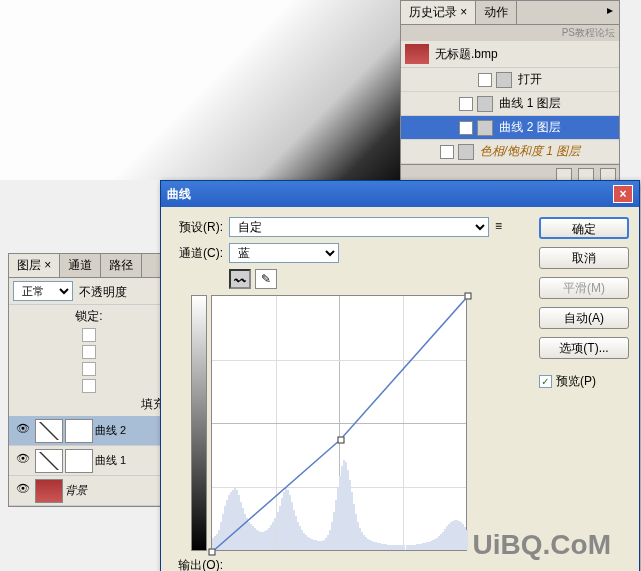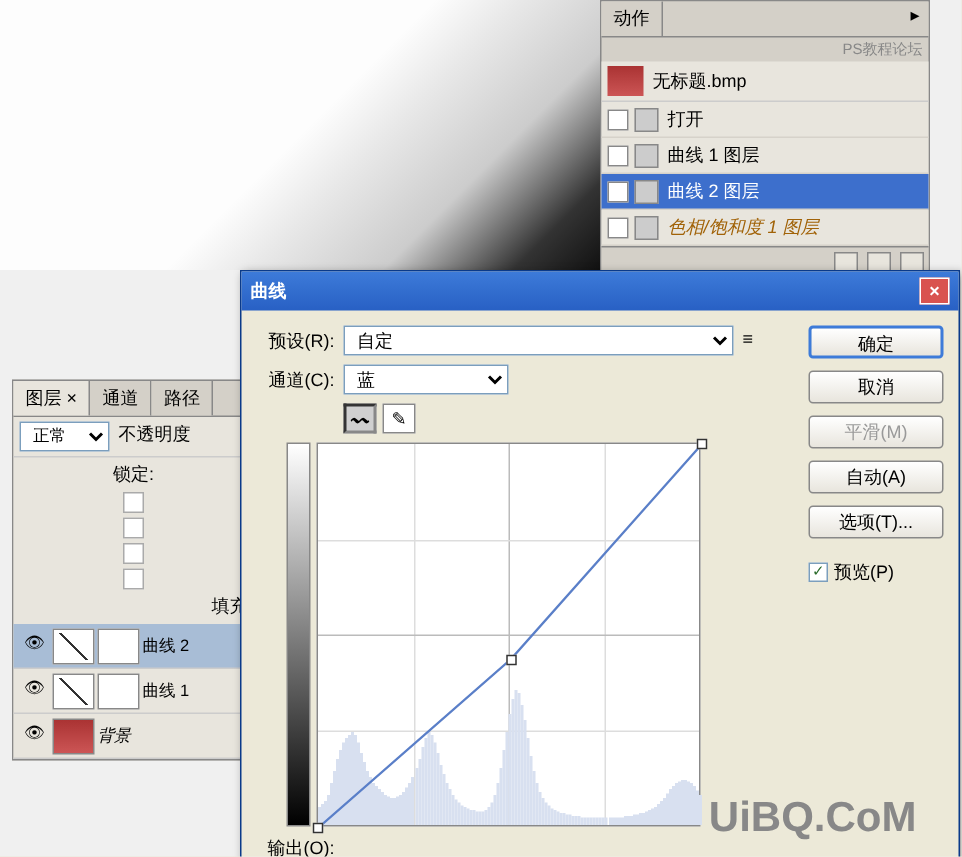--- a/index.html
+++ b/index.html
@@ -7,30 +7,30 @@
 .bg-image { position: absolute; left: 0; top: 0; width: 400px; height: 180px; background: linear-gradient(135deg, #fdfdfd 50%, #e8e8e8 60%, #ccc 75%, #333 90%, #111); }
 .watermark { position: absolute; right: 30px; bottom: 10px; font-size: 28px; font-weight: bold; color: #888; }
 .history-panel { position: absolute; left: 400px; top: 0; width: 220px; background: #d4d0c8; border: 1px solid #888; }
 .panel-tabs { display: flex; background: #d4d0c8; border-bottom: 1px solid #888; }
 .panel-tab { padding: 3px 8px; background: #d4d0c8; border-right: 1px solid #888; cursor: pointer; }
 .panel-tab.active { background: #e8e5dd; }
 .panel-tab-close { margin-left: auto; padding: 2px 6px; cursor: pointer; }
 .history-file { display: flex; align-items: center; padding: 3px 4px; background: #e8e5dd; border-bottom: 1px solid #ccc; }
 .history-file img, .thumb { width: 24px; height: 20px; background: linear-gradient(#a33, #c55); margin-right: 6px; }
 .history-list { background: #e8e5dd; }
-.history-item { display: flex; align-items: center; padding: 3px 4px; border-bottom: 1px solid #d6d2ca; }
+.history-item { display: flex; align-items: center; padding: 3px 4px; border-bottom: 1px solid #d6d2ca; justify-content: center; }
 .history-item.selected { background: #3d6fcc; color: #fff; }
 .hist-check { width: 14px; height: 14px; border: 1px solid #888; margin-right: 4px; background: #fff; }
 .hist-icon { width: 16px; height: 16px; background: #ccc; margin-right: 6px; border: 1px solid #888; }
 .hist-italic { font-style: italic; color: #a16207; }
 .panel-footer { display: flex; justify-content: flex-end; padding: 3px; gap: 6px; background: #d4d0c8; border-top: 1px solid #888; }
 .footer-icon { width: 16px; height: 16px; border: 1px solid #888; background: #e8e5dd; }
 
 .layers-panel { position: absolute; left: 8px; top: 213px; width: 162px; background: #d4d0c8; border: 1px solid #888; margin-top: 40px; }
-.layer-opts { display: flex; padding: 3px 4px; background: #e8e5dd; gap: 6px; align-items: flex-start; }
+.layer-opts { display: flex; padding: 3px 4px; background: #e8e5dd; gap: 6px; align-items: flex-end; }
 .layer-opts select { width: 60px; font-size: 11px; }
 .lock-row { display: flex; padding: 3px 4px; background: #e8e5dd; align-items: center; gap: 3px; font-size: 11px; border-top: 1px solid #ccc; flex-direction: column; }
 .lock-icon { width: 14px; height: 14px; border: 1px solid #aaa; background: #fff; }
 .layer-list { background: #e8e5dd; }
 .layer-row { display: flex; align-items: center; padding: 2px; border-bottom: 1px solid #ccc; min-height: 30px; }
 .layer-row.selected { background: #a8bdd6; }
 .eye { width: 16px; height: 16px; margin: 0 4px; position: relative; }
 .eye::before { content: "👁"; font-size: 11px; position: absolute; left: 1px; top: -1px; }
 .layer-thumb { width: 28px; height: 24px; border: 1px solid #888; background: #fff; margin-right: 2px; position: relative; }
 .layer-thumb.curves::after { content: ""; position: absolute; left: 2px; bottom: 2px; right: 2px; top: 2px; background: linear-gradient(45deg, transparent 47%, #333 48%, #333 52%, transparent 53%); }
@@ -72,20 +72,21 @@
 .checkbox-row { display: flex; align-items: center; gap: 4px; margin-top: 6px; }
 .checkbox { width: 13px; height: 13px; border: 1px solid #7b9ebd; background: #fff; text-align: center; line-height: 11px; font-size: 10px; color: #2a6b2a; }
 </style>
 </head>
 <body>
 
 <div class="bg-image"></div>
 
 <div class="history-panel">
   <div class="panel-tabs">
+    <div class="panel-tab active">历史记录 ×</div>
     <div class="panel-tab">动作</div>
     <div class="panel-tab-close">▸</div>
   </div>
   <div style="font-size:10px; color:#888; text-align:right; padding:1px 4px;">PS教程论坛</div>
   <div class="history-file">
     <div class="thumb"></div>
     <span>无标题.bmp</span>
   </div>
   <div class="history-list">
     <div class="history-item">

